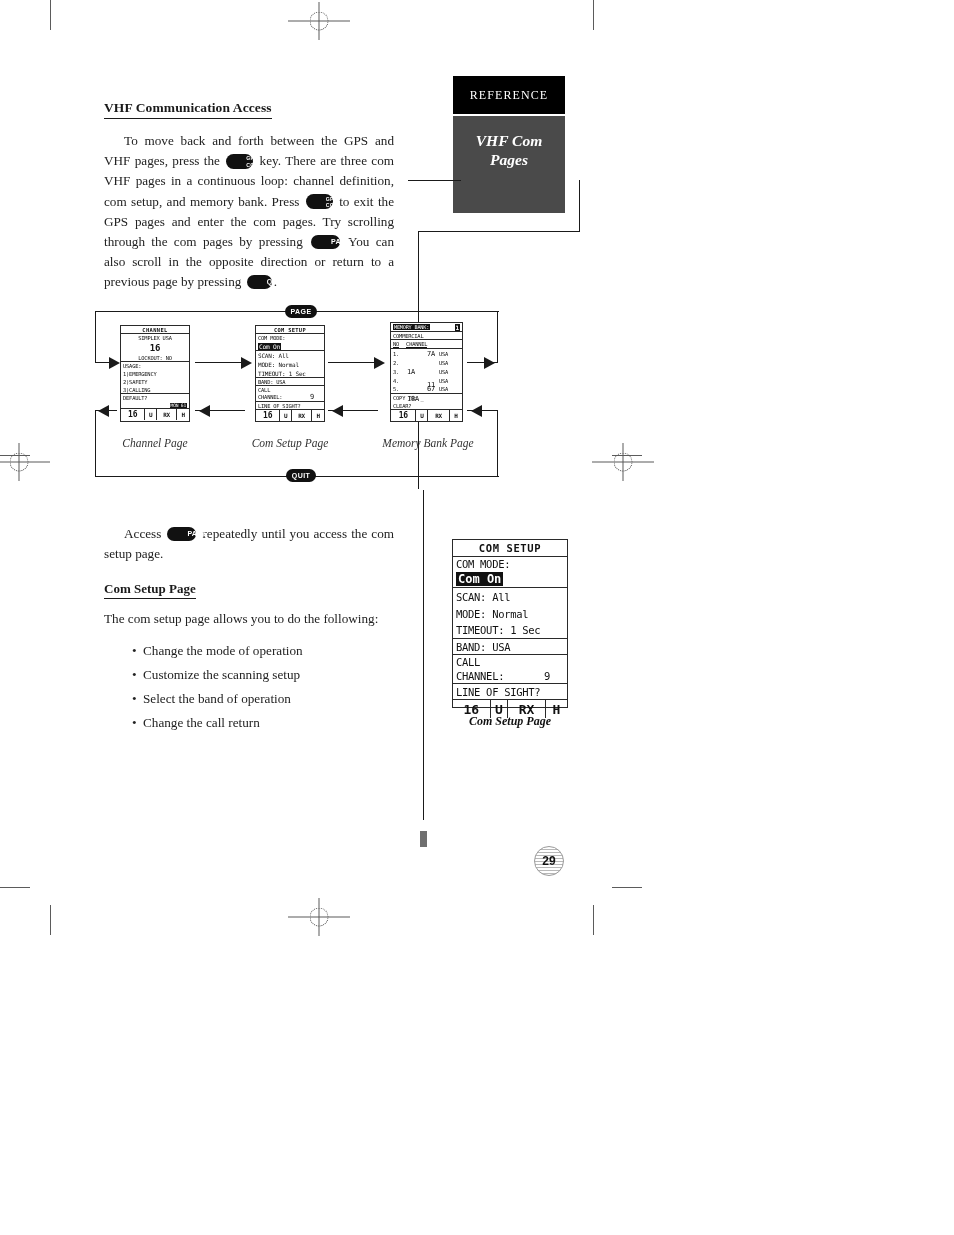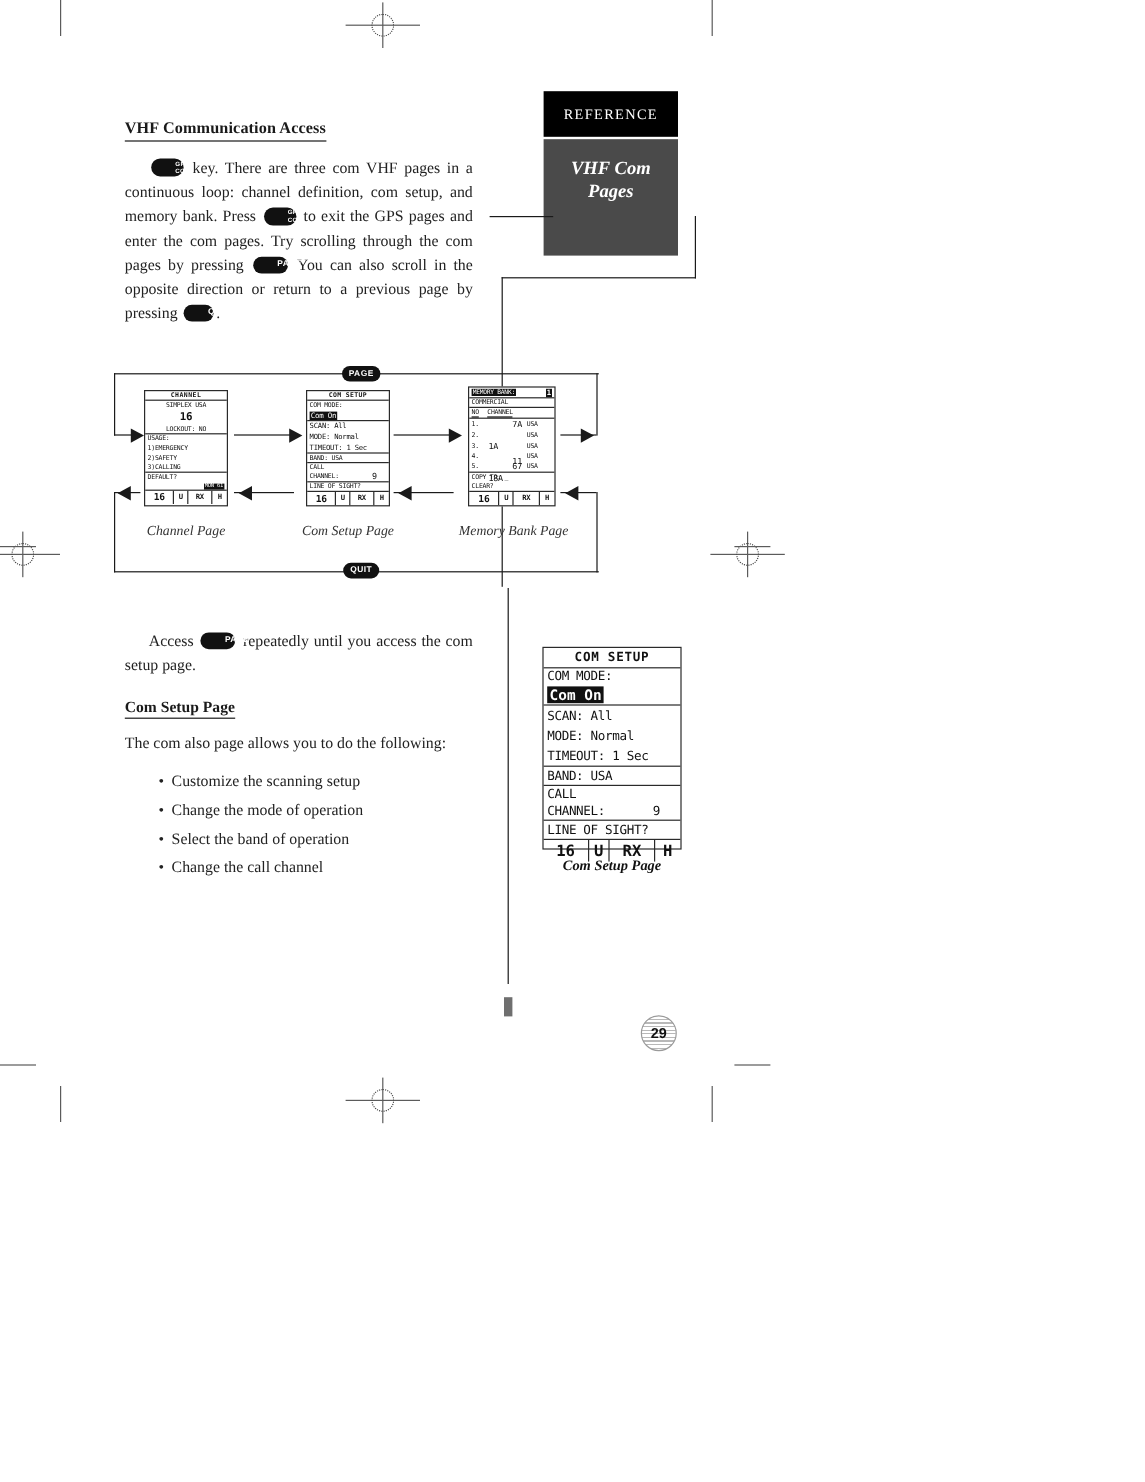--- a/index.html
+++ b/index.html
@@ -346,20 +346,21 @@
 </div>
 
 <div class="cropmark" style="left:423px; top:490px; width:1.2px; height:330px; background:#1a1a1a;"></div>
 <div class="tickmark" style="left:420px; top:831px; width:7px; height:16px;"></div>
 
 <div class="col-text">
 
   <h2 class="sec-head">VHF Communication Access</h2>
 
   <p class="para indent">
+    <span>To move back and forth between the GPS and VHF pages, press the</span>
     <span class="key gpscom"><span>GPS</span><span>COM</span></span>
     <span>key. There are three com VHF pages in a continuous loop: channel definition, com setup, and memory bank. Press</span>
     <span class="key gpscom"><span>GPS</span><span>COM</span></span>
     <span>to exit the GPS pages and enter the com pages. Try scrolling through the com pages by pressing</span>
     <span class="key page">PAGE</span>
     <span>You can also scroll in the opposite direction or return to a previous page by pressing</span>
     <span class="key quit">QUIT</span><span>.</span>
   </p>
 </div>
 
@@ -501,27 +502,27 @@
 
 <div class="col-text" style="top:524px;">
   <p class="para indent">
     <span>Access</span>
     <span class="key page">PAGE</span>
     <span>repeatedly until you access the com setup page.</span>
   </p>
 
   <h3 class="sub-head">Com Setup Page</h3>
 
-  <p class="para">The com also page allows you to do the following:</p>
+  <p class="para">The com setup page allows you to do the following:</p>
 
   <ul class="bullets">
+    <li>Change the mode of operation</li>
     <li>Customize the scanning setup</li>
-    <li>Change the mode of operation</li>
     <li>Select the band of operation</li>
-    <li>Change the call channel</li>
+    <li>Change the call return</li>
   </ul>
 </div>
 
 <div class="lcd big-screen">
   <div class="row t ctr sep">COM SETUP</div>
   <div class="row" style="height:14px;">COM MODE:</div>
   <div class="row sep" style="height:17px;">
     <span class="hi" style="font-size:12px;">Com On</span>
   </div>
   <div class="row" style="height:17px;">SCAN: All</div>

